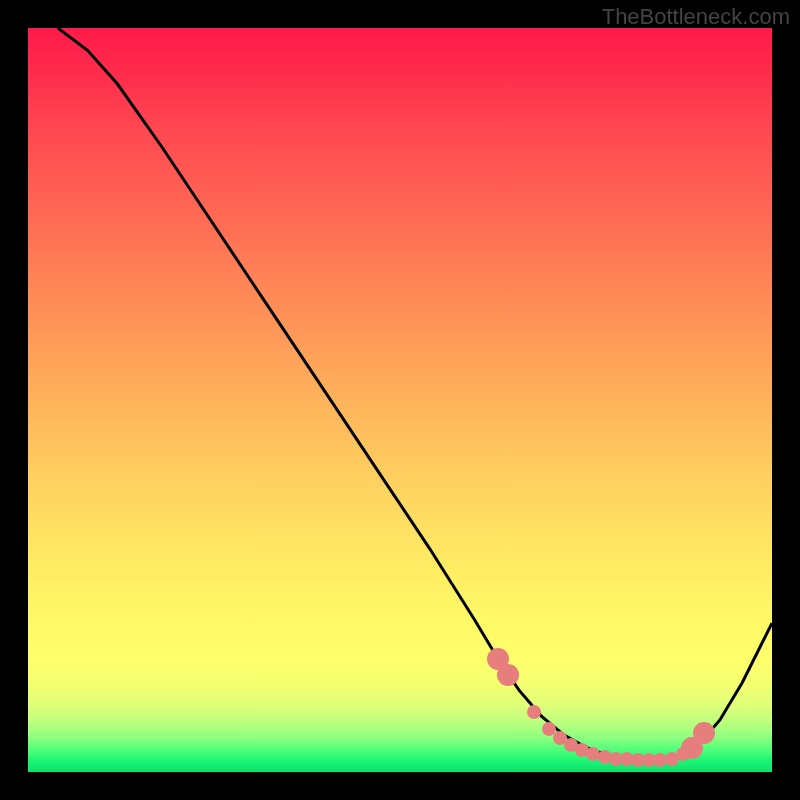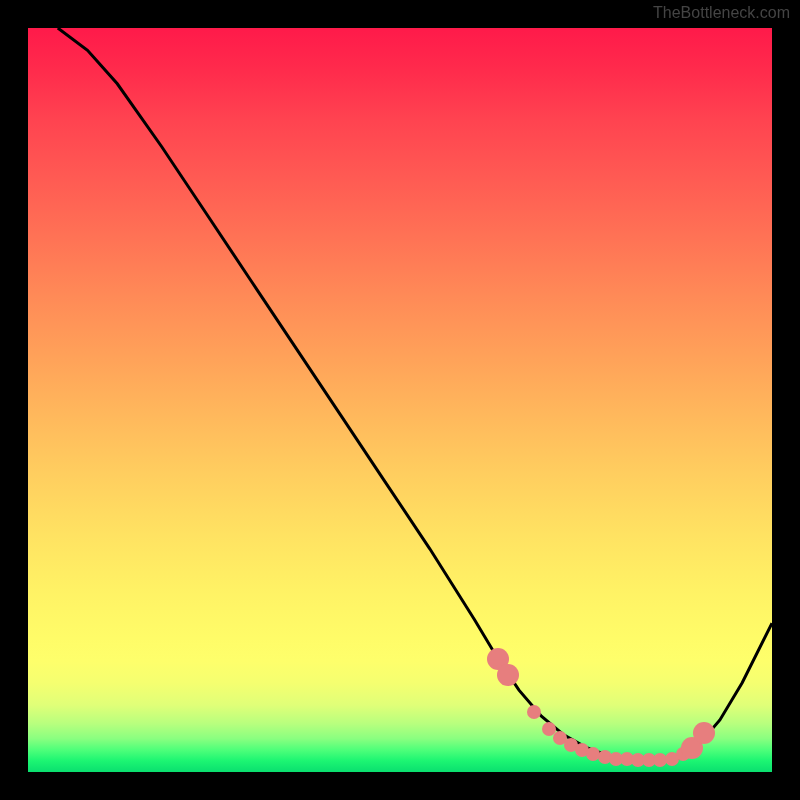--- a/index.html
+++ b/index.html
@@ -9,21 +9,21 @@
     background: #000;
     font-family: Arial, sans-serif;
     position: relative;
     overflow: hidden;
   }
   .watermark {
     position: absolute;
     top: 4px;
     right: 10px;
     color: #444;
-    font-size: 16px;
+    font-size: 22px;
     font-weight: 500;
     z-index: 10;
   }
   .plot-area {
     position: absolute;
     left: 28px;
     top: 28px;
     width: 744px;
     height: 744px;
     overflow: hidden;

